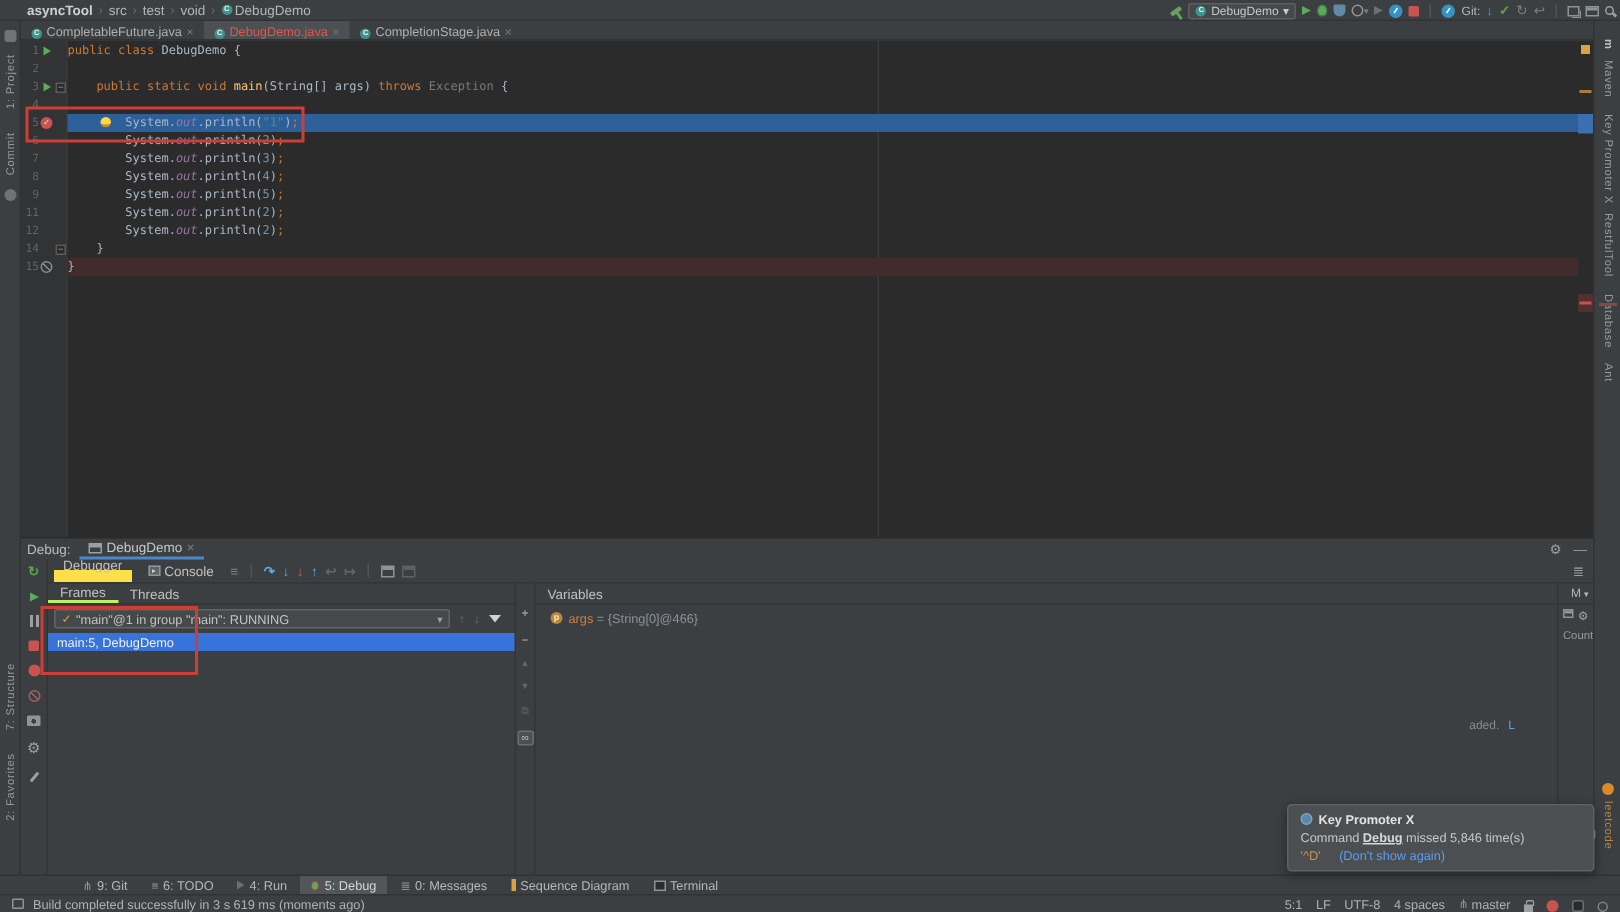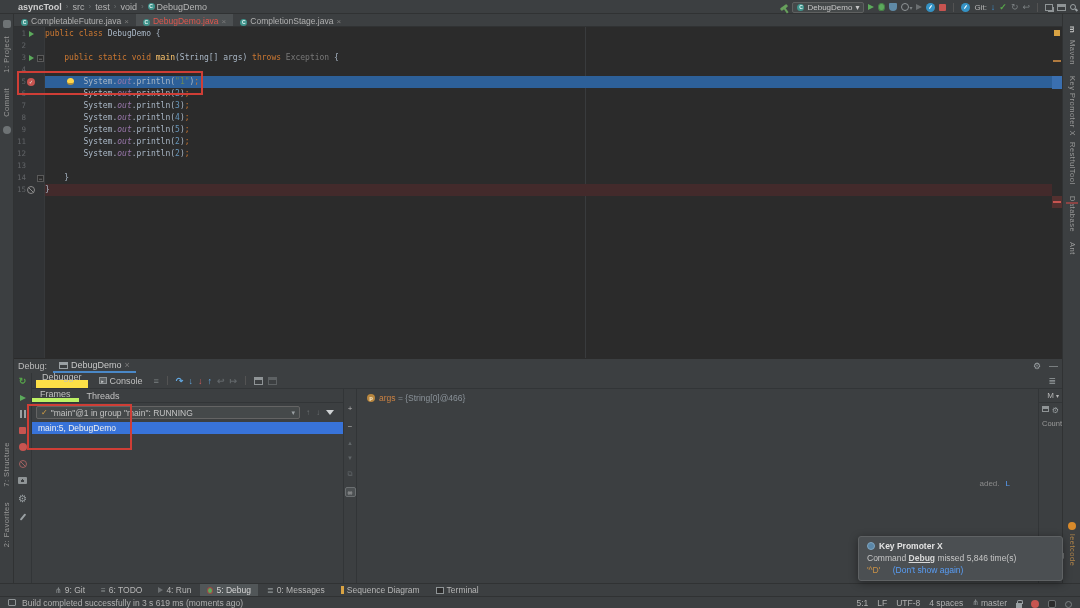--- a/index.html
+++ b/index.html
@@ -104,21 +104,21 @@
 .step{font-size:9px;color:#62a7e0;font-weight:bold}
 .step.red{color:#db5c5c}
 .step.dis{color:#616669}
 .i-calc{width:9px;height:8px;border:1px solid #8f9496;background:linear-gradient(#8f9496 2px,transparent 2px)}
 .i-calc.dis{border-color:#5d6163;background:linear-gradient(#5d6163 2px,transparent 2px)}
 .dtb-right{position:absolute;right:6px;color:#9aa0a3;font-size:9px}
 .dcontent{position:absolute;left:18px;top:30px;right:0;bottom:0}
 .frames-pane{position:absolute;left:0;top:0;width:312px;height:100%;border-right:1px solid #323537}
 .pane-tabs{height:14px;display:flex;align-items:center;border-bottom:1px solid #323537;font-size:9px}
 .ptab{height:100%;display:flex;align-items:center;padding:0 8px;color:#c0c0c0}
-.ptab.active{border-bottom:4px solid #bef264}
+.ptab.active{border-bottom:2px solid #bef264}
 .thread-row{position:absolute;left:4px;top:17px;right:4px;height:13px;display:flex;align-items:center}
 .dropdown{width:264px;height:13px;background:#45494a;border:1px solid #646464;border-radius:2px;display:flex;align-items:center;padding:0 4px;gap:3px;font-size:8.5px;color:#c3c3c3}
 .dropdown .chk{color:#d9a343;font-size:8px}
 .dropdown .caret{margin-left:auto;color:#9aa0a3;font-size:7px}
 .thr-ic{margin-left:6px;font-size:8px;color:#6b6f71;font-weight:bold}
 .i-funnel{margin-left:6px;width:0;height:0;border-left:4px solid transparent;border-right:4px solid transparent;border-top:5px solid #cfd2d3;position:relative}
 .frame-row{position:absolute;left:0;top:33px;width:100%;height:12px;background:#3873d9;color:#f0f0f0;font-size:8.5px;line-height:12px;padding-left:6px}
 .watches{position:absolute;left:312px;top:0;width:13px;height:100%;border-right:1px solid #323537;display:flex;flex-direction:column;align-items:center;padding-top:15px;gap:9px;font-size:8px;color:#b6b6b6}
 .watches .dis{color:#616669;font-size:6px}
 .w-inf{width:11px;height:10px;border:1px solid #6b6f71;background:#4c5052;color:#c0c0c0;font-size:7px;line-height:9px;text-align:center;border-radius:2px}
@@ -256,21 +256,20 @@
       <div class="line"><span class="gut"><span class="ln">2</span><span class="gicon"></span><span class="gfold"></span></span><span class="code"></span></div>
       <div class="line"><span class="gut"><span class="ln">3</span><span class="gicon"><span class="run-arrow"></span></span><span class="gfold"><span class="foldbox">−</span></span></span><span class="code"><span class="pln">    </span><span class="kw">public static void </span><span class="meth">main</span><span class="pln">(String[] args) </span><span class="kw">throws </span><span class="gray">Exception </span><span class="pln">{</span></span></div>
       <div class="line"><span class="gut"><span class="ln">4</span><span class="gicon"></span><span class="gfold"></span></span><span class="code"></span></div>
       <div class="line exec"><span class="gut"><span class="ln">5</span><span class="gicon"><span class="bp">✓</span></span><span class="gfold"></span></span><span class="code"><span class="pln">        System.</span><span class="fld">out</span><span class="pln">.println(</span><span class="str">"1"</span><span class="pln">)</span><span class="semi">;</span></span><span class="bulb"></span></div>
       <div class="line"><span class="gut"><span class="ln">6</span><span class="gicon"></span><span class="gfold"></span></span><span class="code"><span class="pln">        System.</span><span class="fld">out</span><span class="pln">.println(</span><span class="num">2</span><span class="pln">)</span><span class="semi">;</span></span></div>
       <div class="line"><span class="gut"><span class="ln">7</span><span class="gicon"></span><span class="gfold"></span></span><span class="code"><span class="pln">        System.</span><span class="fld">out</span><span class="pln">.println(</span><span class="num">3</span><span class="pln">)</span><span class="semi">;</span></span></div>
       <div class="line"><span class="gut"><span class="ln">8</span><span class="gicon"></span><span class="gfold"></span></span><span class="code"><span class="pln">        System.</span><span class="fld">out</span><span class="pln">.println(</span><span class="num">4</span><span class="pln">)</span><span class="semi">;</span></span></div>
       <div class="line"><span class="gut"><span class="ln">9</span><span class="gicon"></span><span class="gfold"></span></span><span class="code"><span class="pln">        System.</span><span class="fld">out</span><span class="pln">.println(</span><span class="num">5</span><span class="pln">)</span><span class="semi">;</span></span></div>
       <div class="line"><span class="gut"><span class="ln">11</span><span class="gicon"></span><span class="gfold"></span></span><span class="code"><span class="pln">        System.</span><span class="fld">out</span><span class="pln">.println(</span><span class="num">2</span><span class="pln">)</span><span class="semi">;</span></span></div>
       <div class="line"><span class="gut"><span class="ln">12</span><span class="gicon"></span><span class="gfold"></span></span><span class="code"><span class="pln">        System.</span><span class="fld">out</span><span class="pln">.println(</span><span class="num">2</span><span class="pln">)</span><span class="semi">;</span></span></div>
-      <div class="line"><span class="gut"><span class="ln">13</span><span class="gicon"></span><span class="gfold"></span></span><span class="code"></span></div>
       <div class="line"><span class="gut"><span class="ln">14</span><span class="gicon"></span><span class="gfold"><span class="foldbox">−</span></span></span><span class="code"><span class="pln">    }</span></span></div>
       <div class="line err"><span class="gut"><span class="ln">15</span><span class="gicon"><span class="bp-inv"></span></span><span class="gfold"></span></span><span class="code"><span class="pln">}</span></span></div>
     </div>
   <div class="estripe">
     <span class="em-warn"></span>
     <span class="em-dash"></span>
     <span class="em-exec"></span>
     <span class="em-err"></span>
   </div>
 </div>
@@ -347,20 +346,23 @@
     <div class="watches">
       <span>+</span>
       <span>−</span>
       <span class="dis">▲</span>
       <span class="dis">▼</span>
       <span class="dis" style="font-size:7px">⧉</span>
       <span class="w-inf">∞</span>
     </div>
 
     <div class="vars-pane">
+      <div class="vars-head">
+          <span>Variables</span>
+        </div>
       <div>
           <div class="var-row">
             <span class="i-param">p</span>
             <span><span class="var-name">args</span><span class="var-val"> = {String[0]@466}</span></span>
           </div>
         </div>
       <div class="loaded-tail">
         <span>aded.</span><span class="lnk">L</span>
       </div>
     </div>

